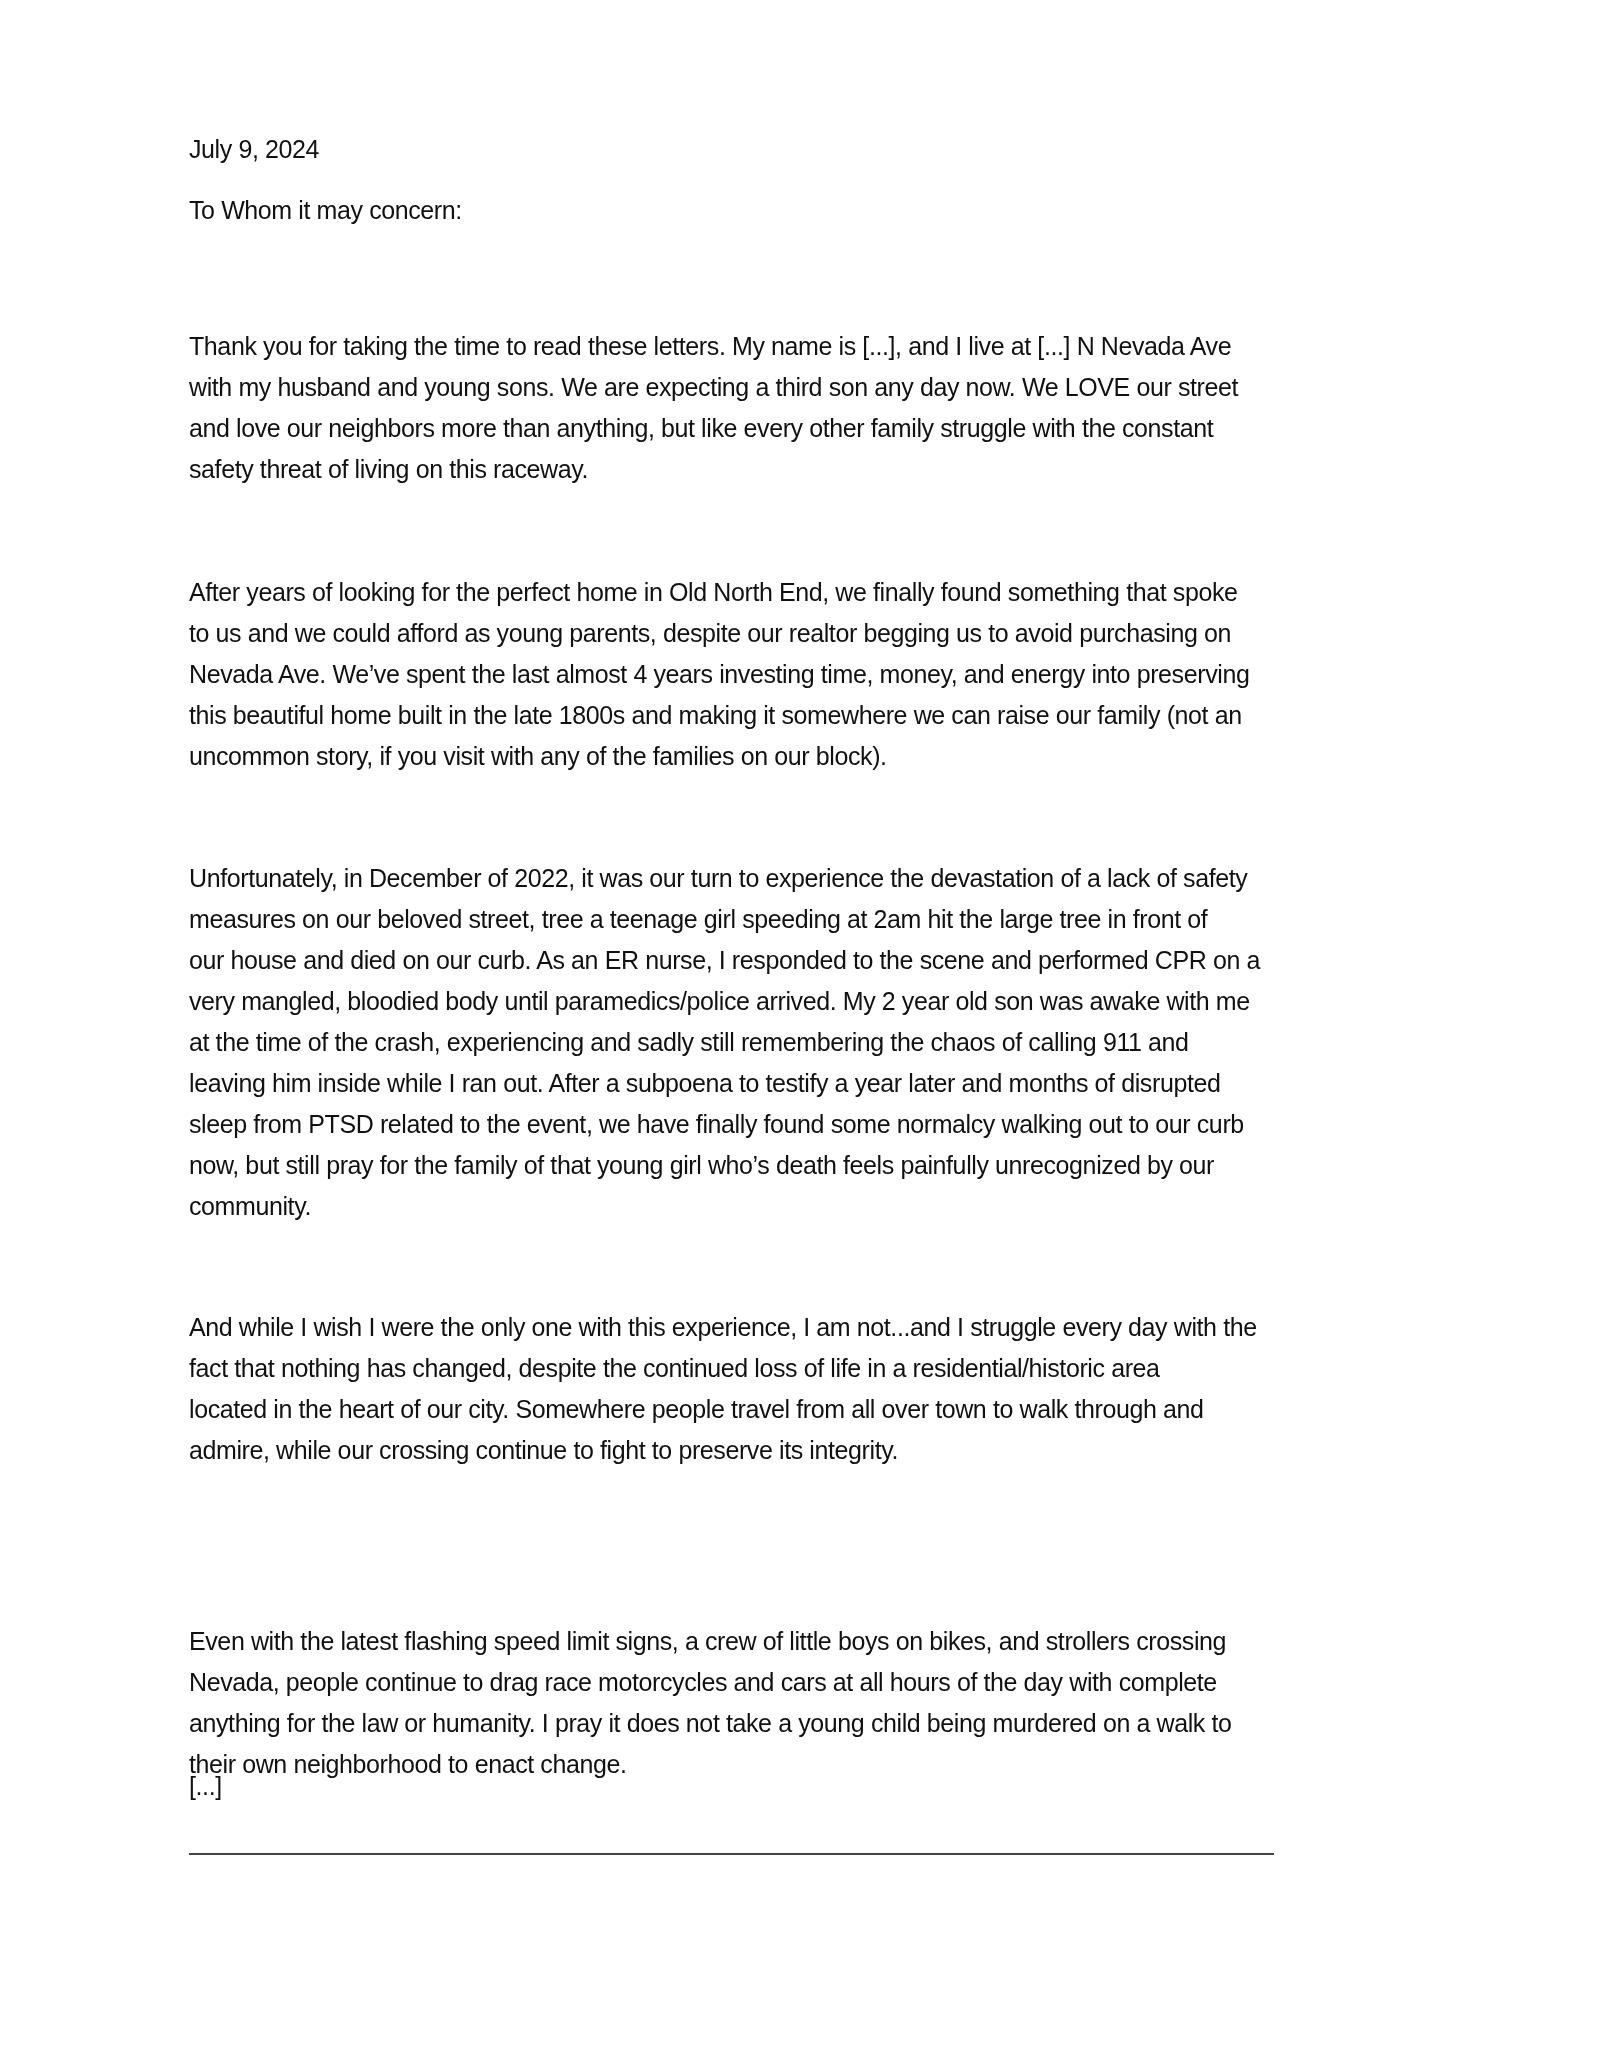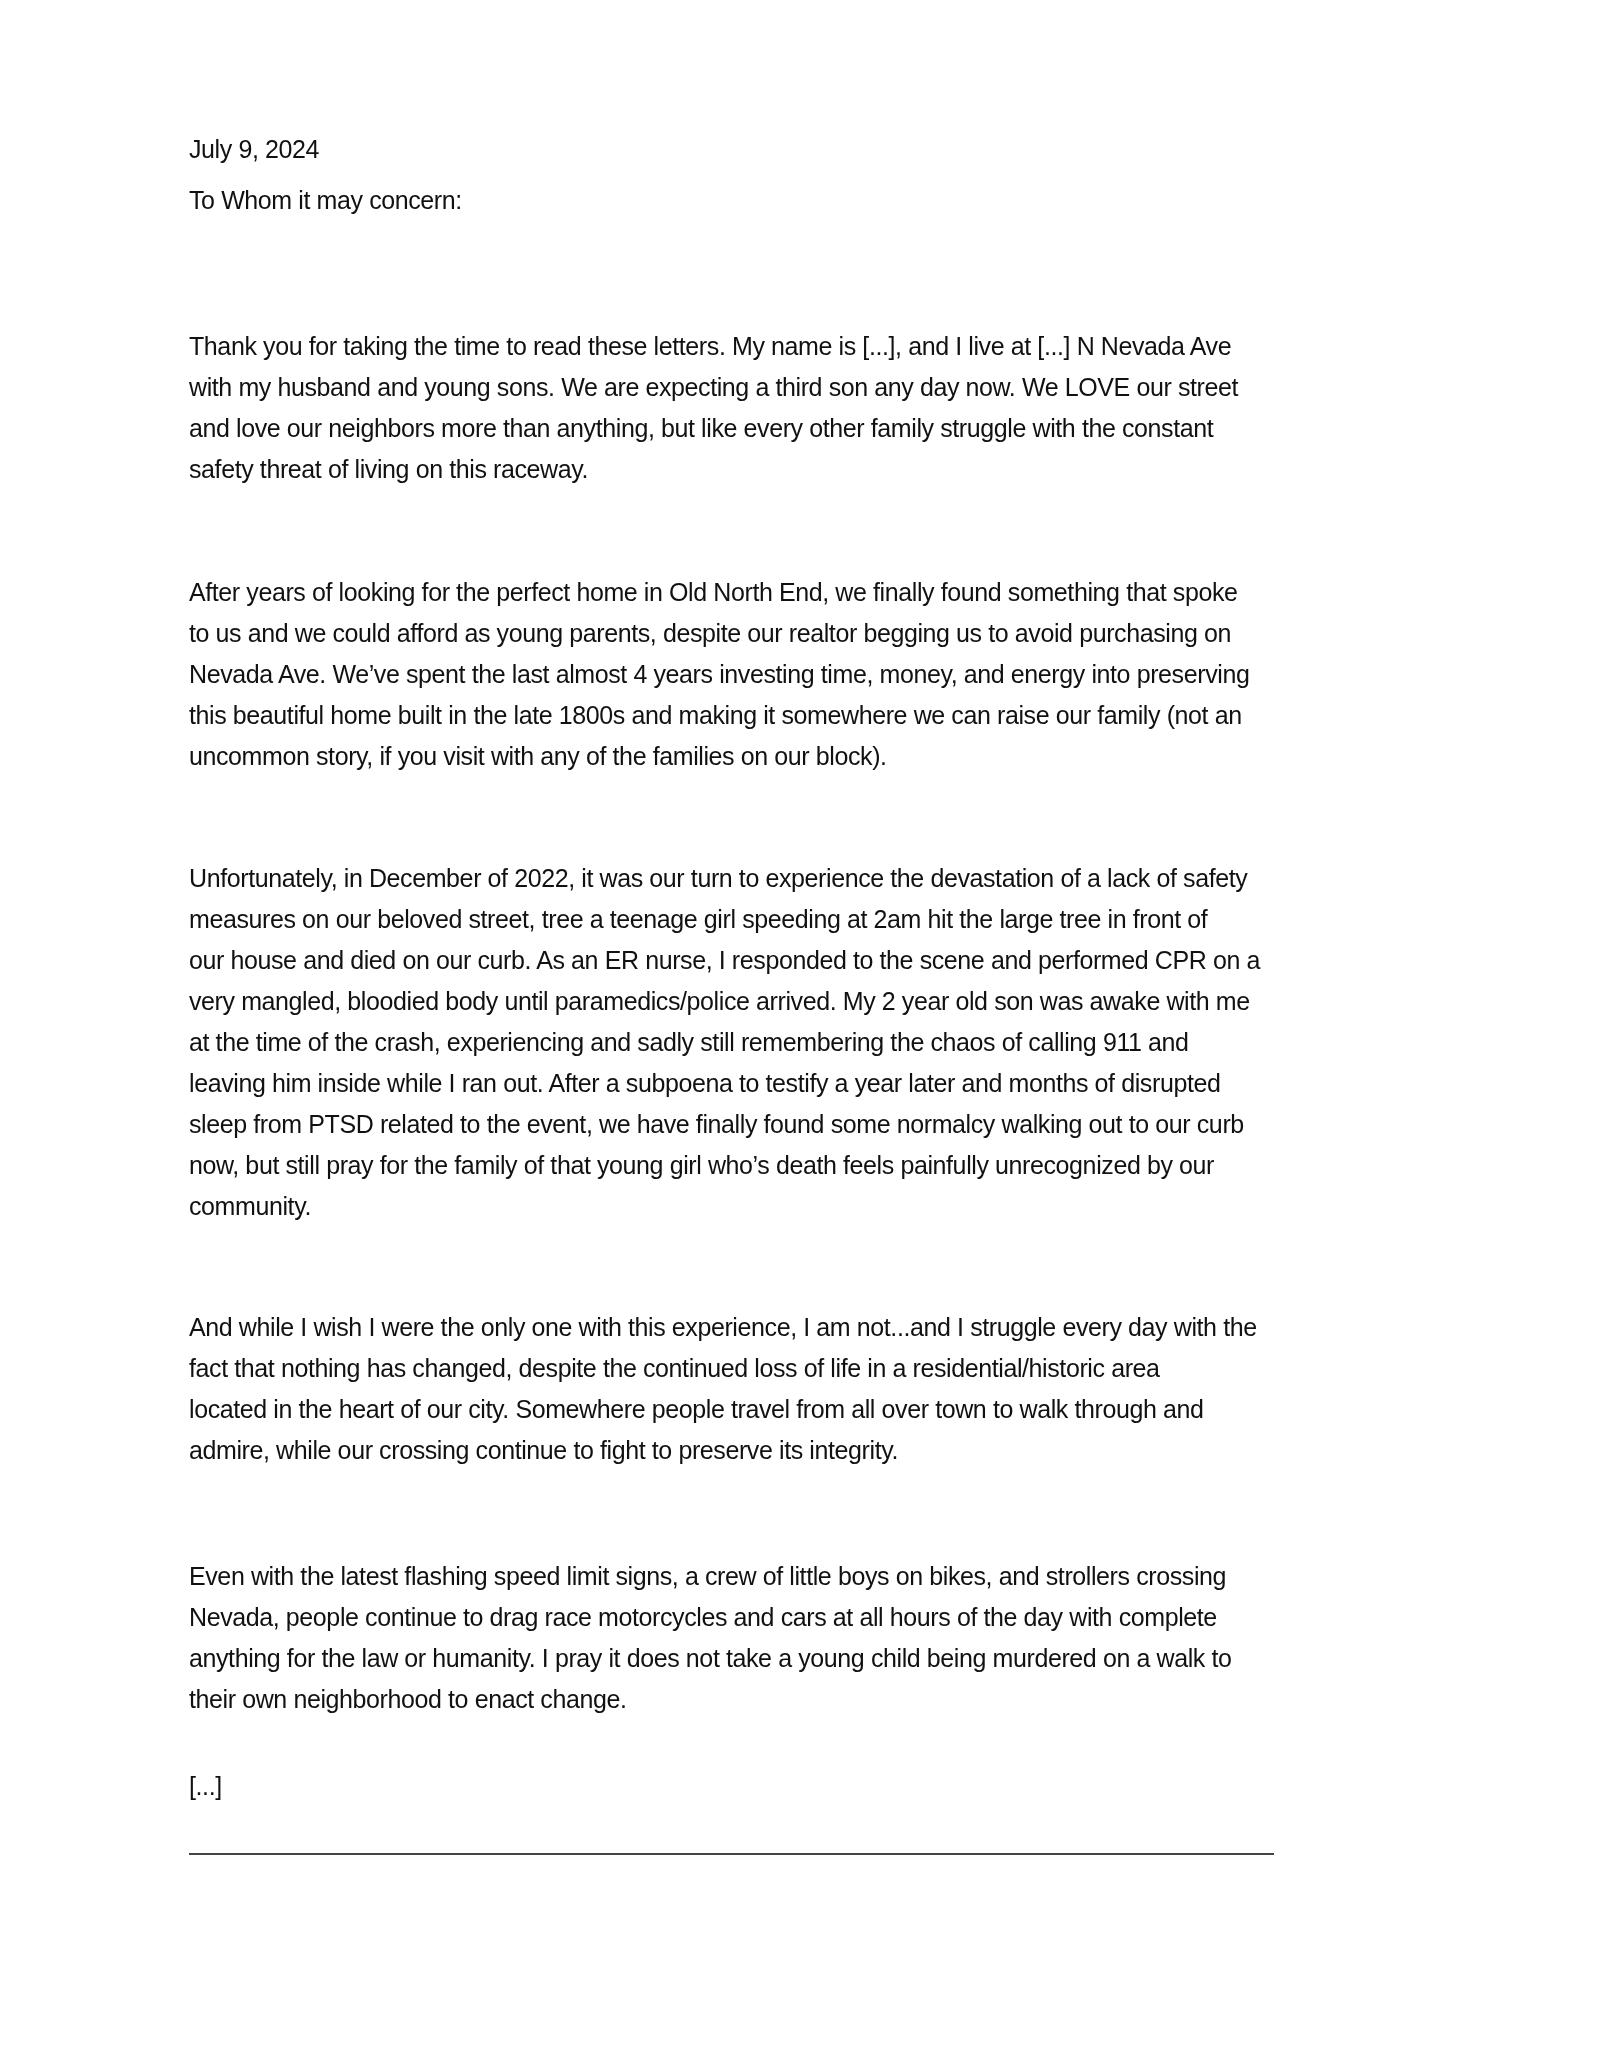--- a/index.html
+++ b/index.html
@@ -1,27 +1,27 @@
 <!DOCTYPE html>
 <html><head>
 <meta charset="utf-8">
 <style>
   html, body { margin: 0; padding: 0; background: #ffffff; }
   body { width: 1600px; height: 2071px; position: relative; overflow: hidden;
          font-family: "Liberation Sans", "DejaVu Sans", sans-serif; color: #111111; }
   .page { position: absolute; left: 189px; top: 0; width: 1240px; }
   .line { font-size: 25px; line-height: 41px; letter-spacing: -0.4px; white-space: nowrap; }
   .date { position: absolute; top: 129px; }
-  .salutation { position: absolute; top: 180px; }
+  .salutation { position: absolute; top: 190px; }
   .para { position: absolute; left: 0; margin-top: 12px; }
   .p1 { top: 314px; }
   .p2 { top: 560px; }
   .p3 { top: 846px; }
   .p4 { top: 1295px; }
-  .p5 { top: 1544px; }
+  .p5 { top: 1609px; }
   .ellipsis { position: absolute; top: 1766px; }
   .sig-line { position: absolute; top: 1853px; left: 0; width: 1085px; height: 2px; background: #444444; }
 </style>
 </head>
 <body>
 
 <div class="page">
   <div class="line date">July 9, 2024</div>
   <div class="line salutation">To Whom it may concern:</div>
 

